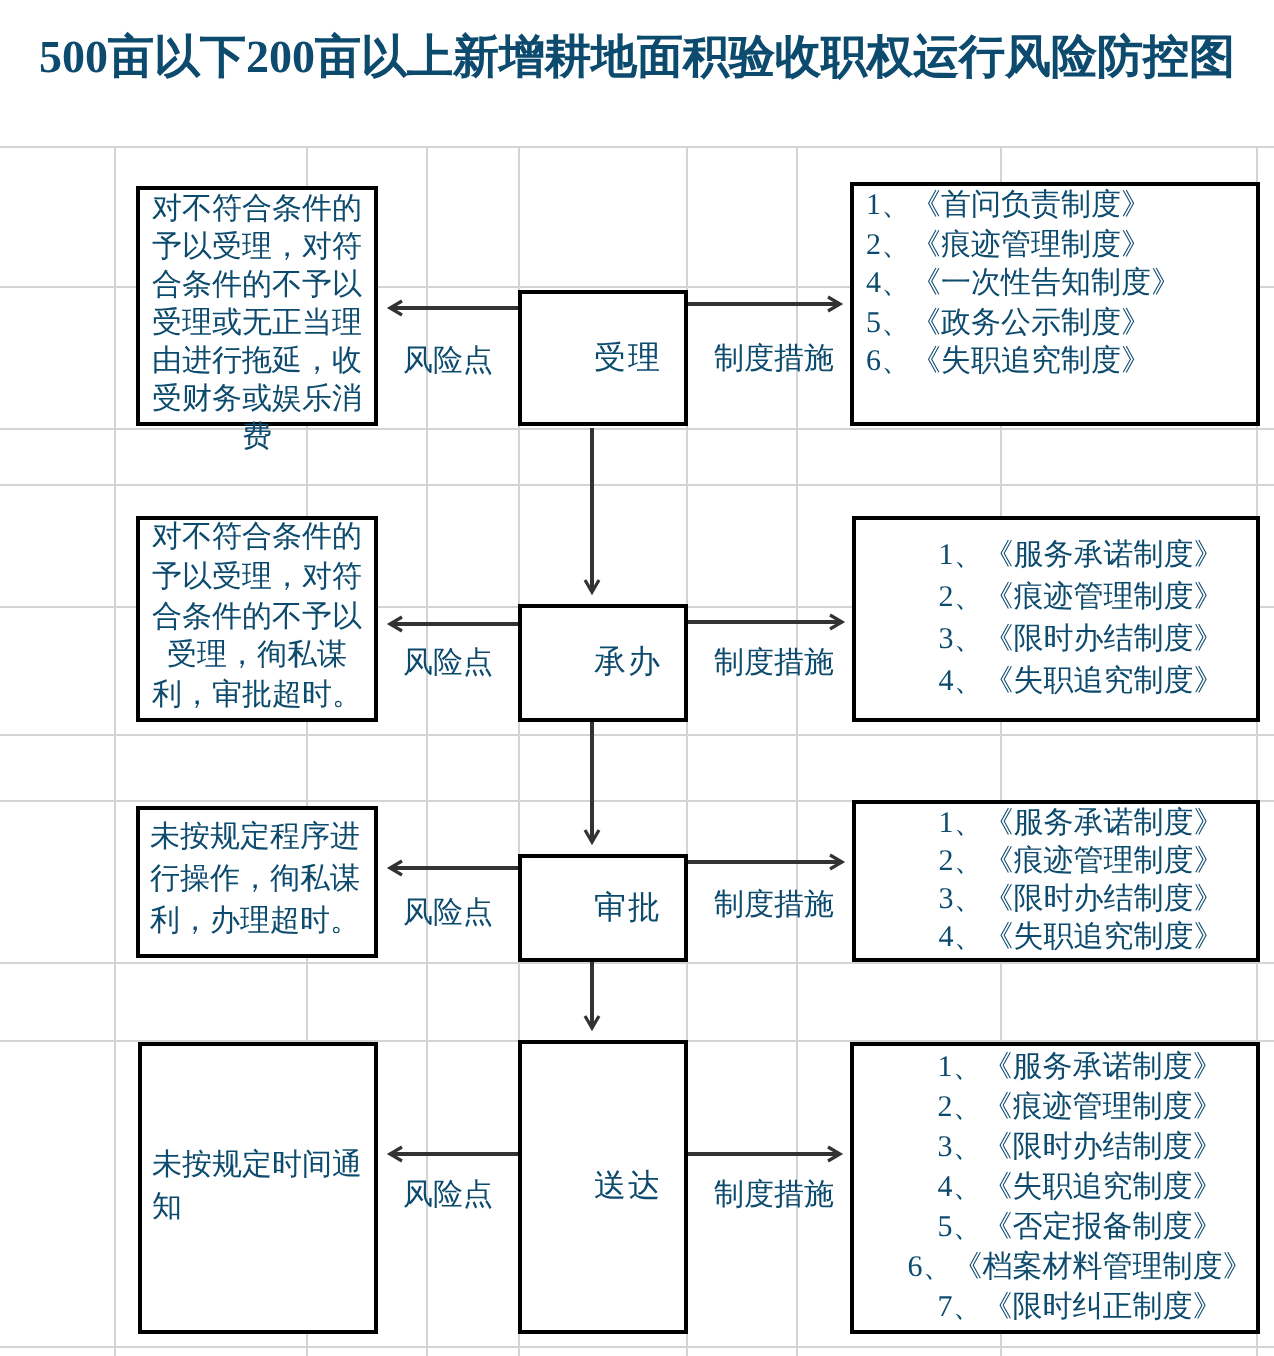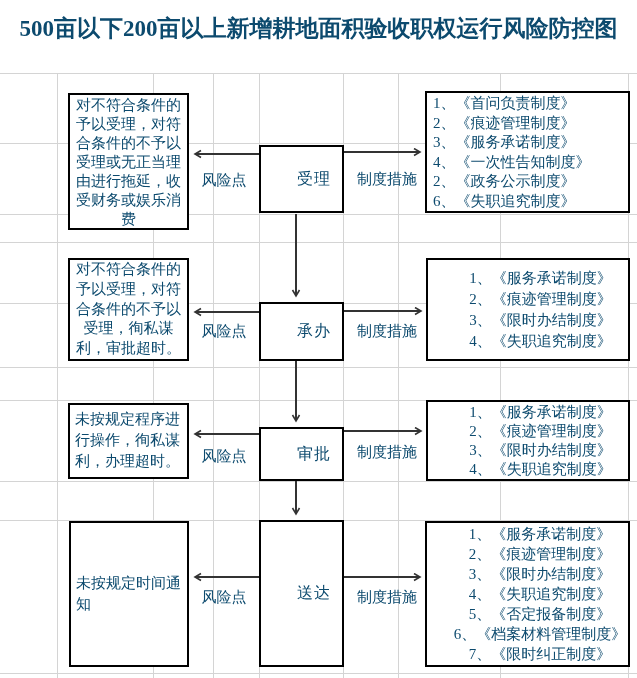--- a/index.html
+++ b/index.html
@@ -40,21 +40,21 @@
     display: flex;
     align-items: center;
     justify-content: center;
     font-size: 16px;
     letter-spacing: 1px;
   }
   .risk-box { font-size: 15px; }
   .measures-box { font-size: 15px; }
 
   
-  .risk-1 { left: 68px; top: 93px; width: 121px; height: 137px;
+  .risk-1 { left: 68px; top: 93px; width: 121px; height: 120px;
             text-align: center; line-height: 19px; padding: 1px 2px; }
   .stage-1 { left: 259px; top: 145px; width: 85px; height: 68px; }
   .meas-1 { left: 425px; top: 91px; width: 205px; height: 122px;
             text-align: left; line-height: 19.5px; padding: 1px 16px 0 6px; }
 
   
   .risk-2 { left: 68px; top: 258px; width: 121px; height: 103px;
             text-align: center; line-height: 19.8px; padding: 0 5px;
             display: flex; flex-direction: column; justify-content: center; }
   .stage-2 { left: 259px; top: 302px; width: 85px; height: 59px; }
@@ -136,23 +136,22 @@
       <line x1="259" y1="577" x2="195" y2="577" marker-end="url(#ah)"></line>
       <line x1="343" y1="577" x2="420" y2="577" marker-end="url(#ah)"></line>
     </g>
   </svg>
 
   <div class="box risk-box risk-1">对不符合条件的予以受理，对符合条件的不予以受理或无正当理由进行拖延，收受财务或娱乐消费</div>
   <div class="box stage-box stage-1">受理</div>
   <div class="box measures-box meas-1">
     <div>1、《首问负责制度》</div>
     <div>2、《痕迹管理制度》</div>
-    <div>3、《服务承诺制度》</div>
     <div>4、《一次性告知制度》</div>
-    <div>2、《政务公示制度》</div>
+    <div>5、《政务公示制度》</div>
     <div>6、《失职追究制度》</div>
   </div>
   <span class="conn-label" style="left:224px; top:171px;">风险点</span>
   <span class="conn-label" style="left:387px; top:170px;">制度措施</span>
 
   <div class="box stage-box stage-2">承办</div>
   <div class="box risk-box risk-2">
       <div>对不符合条件的予以受理，对符合条件的不予以受理，徇私谋利，审批超时。</div>
     </div>
   <div class="box measures-box meas-2">

